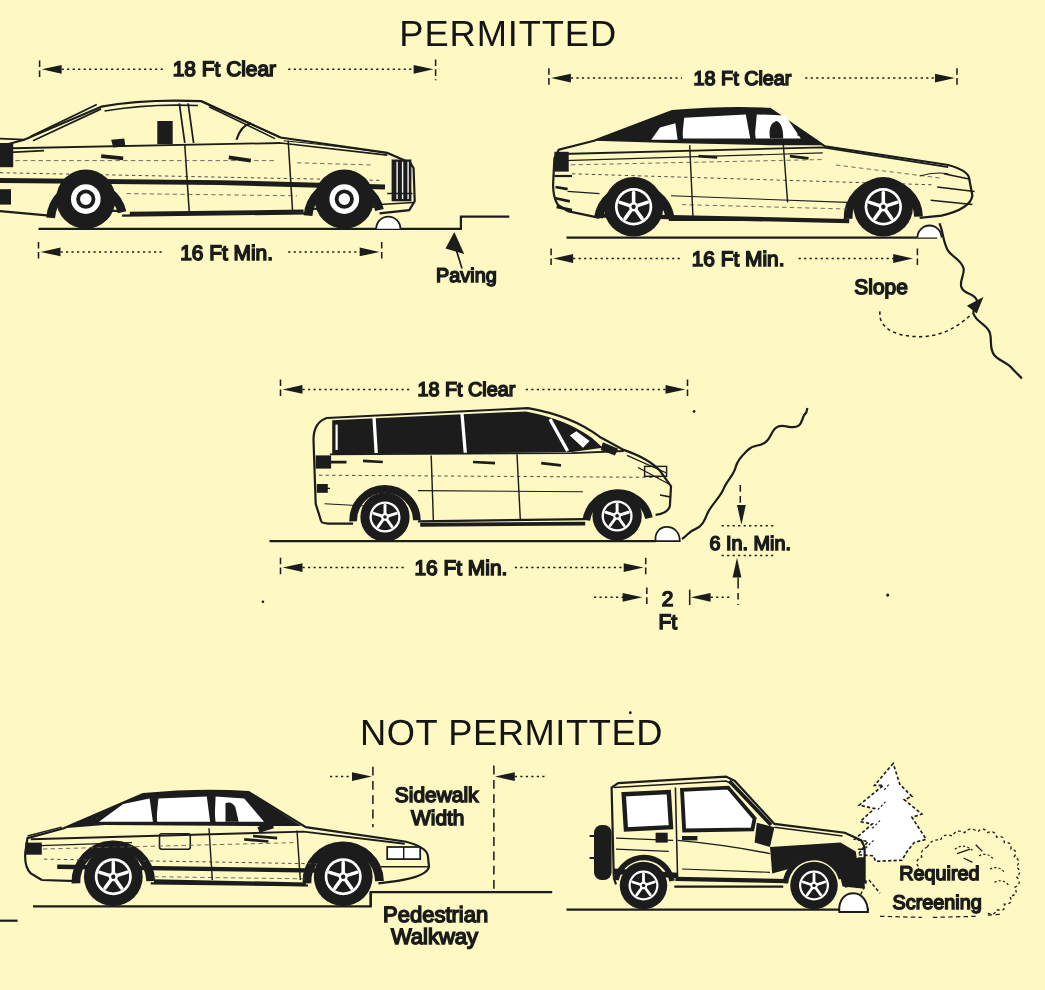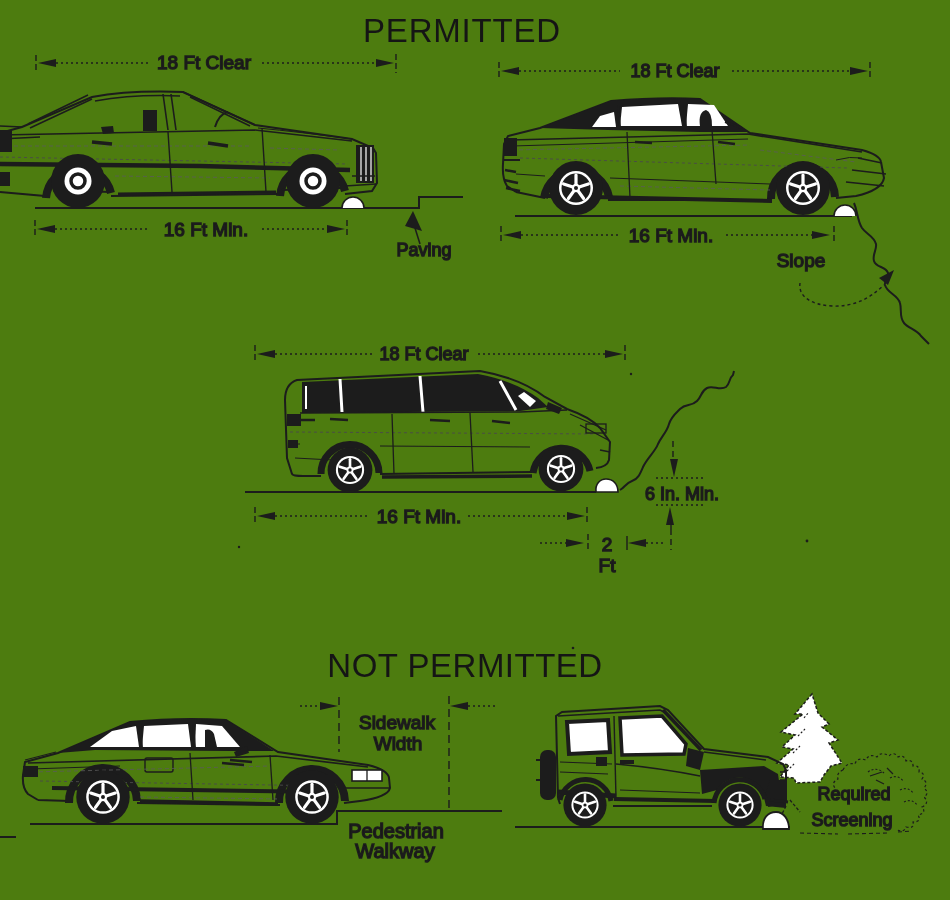--- a/index.html
+++ b/index.html
@@ -1,16 +1,16 @@
 <!DOCTYPE html>
 <html><head>
 <meta charset="utf-8">
 <style>
   html,body{margin:0;padding:0;background:#fff;}
-  #page{position:relative;width:950px;height:900px;background:#4d7c0f;overflow:hidden;}
+  #page{position:relative;width:950px;height:900px;background:#fef9c3;overflow:hidden;}
   svg{position:absolute;top:0;left:0;}
   text{font-family:"Liberation Sans",sans-serif;fill:#151515;}
 </style>
 </head>
 <body>
 <div id="page">
 <svg width="950" height="900" viewBox="0 0 950 900">
 <defs>
   <g id="wsteel">
     <circle r="27" fill="#1c1c1c" stroke="none"></circle>

